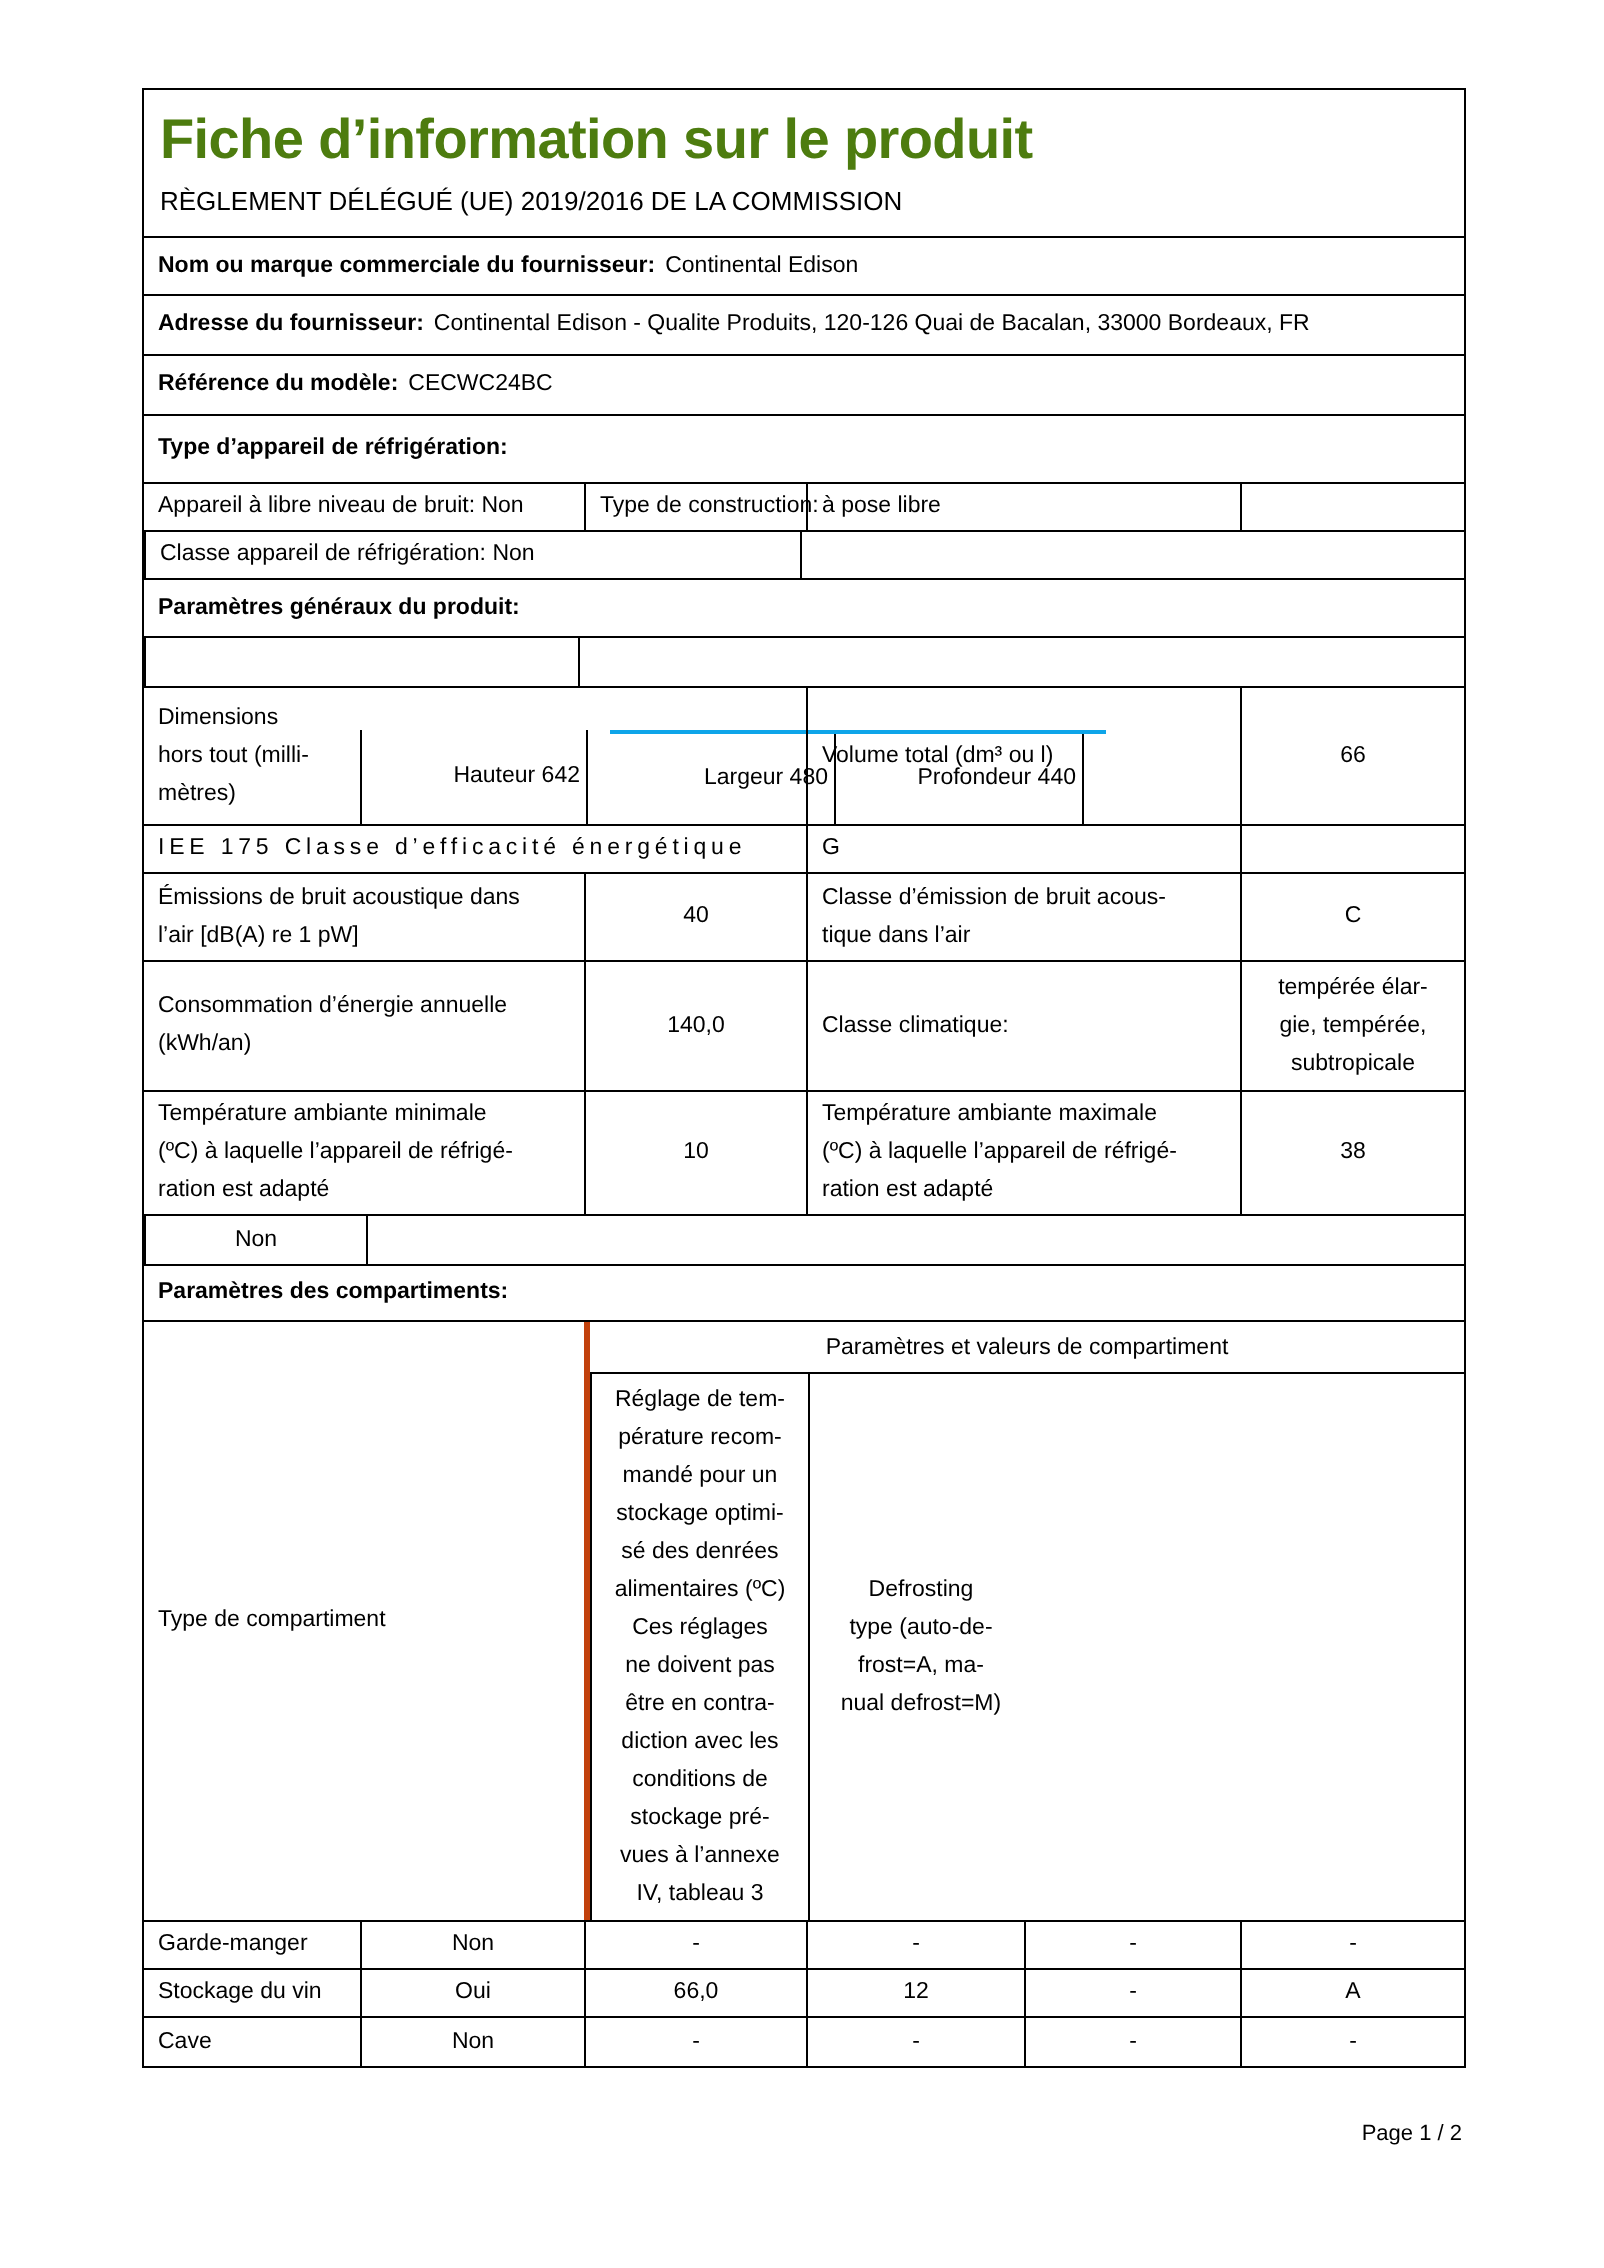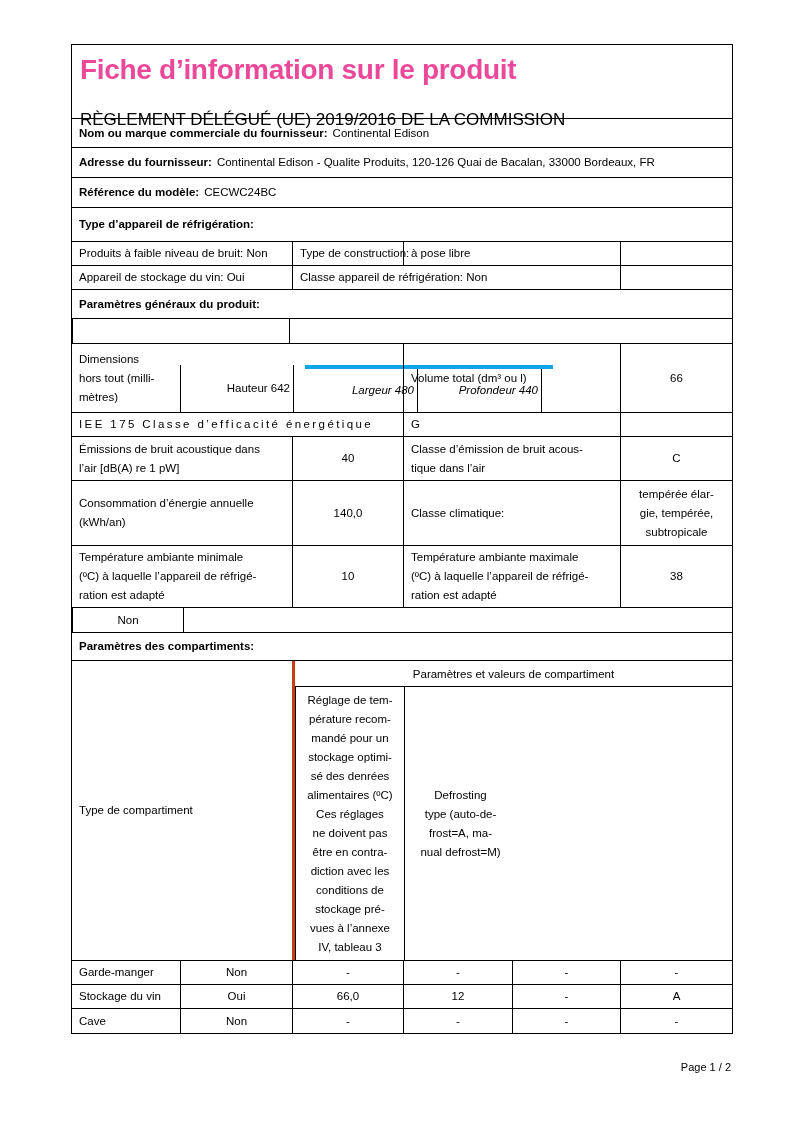--- a/index.html
+++ b/index.html
@@ -6,55 +6,55 @@
   body{
     width:802px;height:1134px;
     font-family:"Liberation Sans","DejaVu Sans",sans-serif;
     font-size:11.5px;color:#000;
     -webkit-font-smoothing:antialiased;
   }
   .sheet{position:relative;width:802px;height:1134px;background:#fff;overflow:hidden;}
   .box{margin:44px 0 0 71px;width:660px;border:1px solid #000;box-sizing:content-box;background:#fff;}
   .titleblock{box-sizing:border-box;height:73px;padding:9px 8px 0 8px;}
   .titleblock h1{margin:0;font-size:28px;line-height:32px;font-weight:bold;letter-spacing:-0.3px;}
-  .subtitle{margin-top:24px;font-size:17px;}
+  .subtitle{margin-top:7px;font-size:13px;}
   .row{display:flex;align-items:stretch;border-top:1px solid #000;box-sizing:border-box;}
   .cell{display:flex;align-items:center;padding:2px 4px 2px 7px;box-sizing:border-box;line-height:19px;}
   .b{font-weight:bold;}
   .gap{margin-left:5px;}
   .bl{border-left:1px solid #000;}
   .ctr{justify-content:center;text-align:center;padding-left:2px;padding-right:2px;}
   .rt{justify-content:flex-end;text-align:right;padding-right:3px;}
   .pre{white-space:pre-line;}
   .nowrap{white-space:nowrap;overflow:visible;}
   .ls{letter-spacing:2.4px;white-space:nowrap;}
   .grow{flex:1;}
   .w108{width:108px}.w109{width:109px}.w111{width:111px}.w112{width:112px}
   .w217{width:217px}.w220{width:220px}.w328{width:328px}.w329{width:329px}
   .w331{width:331px}
   .h23{min-height:23px}.h24{min-height:24px}.h25{min-height:25px}
   .h28{min-height:28px}.h29{min-height:29px}.h30{min-height:30px}.h34{min-height:34px}
   .h44{min-height:44px}.h58{min-height:58px}.h65{min-height:65px}.h69{min-height:69px}
   .dimmid{width:223px;display:flex;border-left:1px solid #000;box-sizing:border-box;margin-top:21px;}
   .dimsub{display:flex;flex:1;align-items:stretch;}
-  .dimsub + .dimsub{border-top:4px solid #0ea5e9;font-style:italic;}
+  .dimsub + .dimsub{border-top:2px solid #0ea5e9;}
   .comph{min-height:300px;}
   .compright{width:440px;display:flex;flex-direction:column;border-left:3px solid #c2410c;box-sizing:border-box;}
   .capt{height:26px;border-bottom:1px solid #000;display:flex;align-items:center;justify-content:center;box-sizing:border-box;}
   .compcols{display:flex;flex:1;align-items:stretch;}
   .footer{width:660px;margin:27px 0 0 71px;text-align:right;font-size:11px;}
 </style>
 </head>
 <body>
 
 <div class="sheet">
   <div class="box">
 
     <div class="titleblock">
-      <h1 style="color: #ec4899;">Fiche d’information sur le produit</h1>
+      <h1 style="color: #4d7c0f;">Fiche d’information sur le produit</h1>
       <div class="subtitle">RÈGLEMENT DÉLÉGUÉ (UE) 2019/2016 DE LA COMMISSION</div>
     </div>
 
     <div class="row h29">
       <div class="cell grow">
         <span class="b">Nom ou marque commerciale du fournisseur:</span>
         <span class="gap">Continental Edison</span>
       </div>
     </div>
 
@@ -70,28 +70,27 @@
         <span class="b">Référence du modèle:</span>
         <span class="gap">CECWC24BC</span>
       </div>
     </div>
 
     <div class="row h34">
       <div class="cell grow b">Type d’appareil de réfrigération:</div>
     </div>
 
     <div class="row h24">
-      <div class="cell w220">Produits à faible niveau de bruit: Non</div>
+      <div class="cell w220">Appareil à libre niveau de bruit: Non</div>
       <div class="cell w111 bl nowrap">Type de construction:</div>
       <div class="cell w217 bl">à pose libre</div>
       <div class="cell w112 bl"></div>
     </div>
 
     <div class="row h24">
-      <div class="cell w220">Appareil de stockage du vin: Oui</div>
       <div class="cell w328 bl">Classe appareil de réfrigération: Non</div>
       <div class="cell w112 bl"></div>
     </div>
 
     <div class="row h29">
       <div class="cell grow b">Paramètres généraux du produit:</div>
     </div>
 
     <div class="row h25">
       <div class="cell w217 bl"></div>

